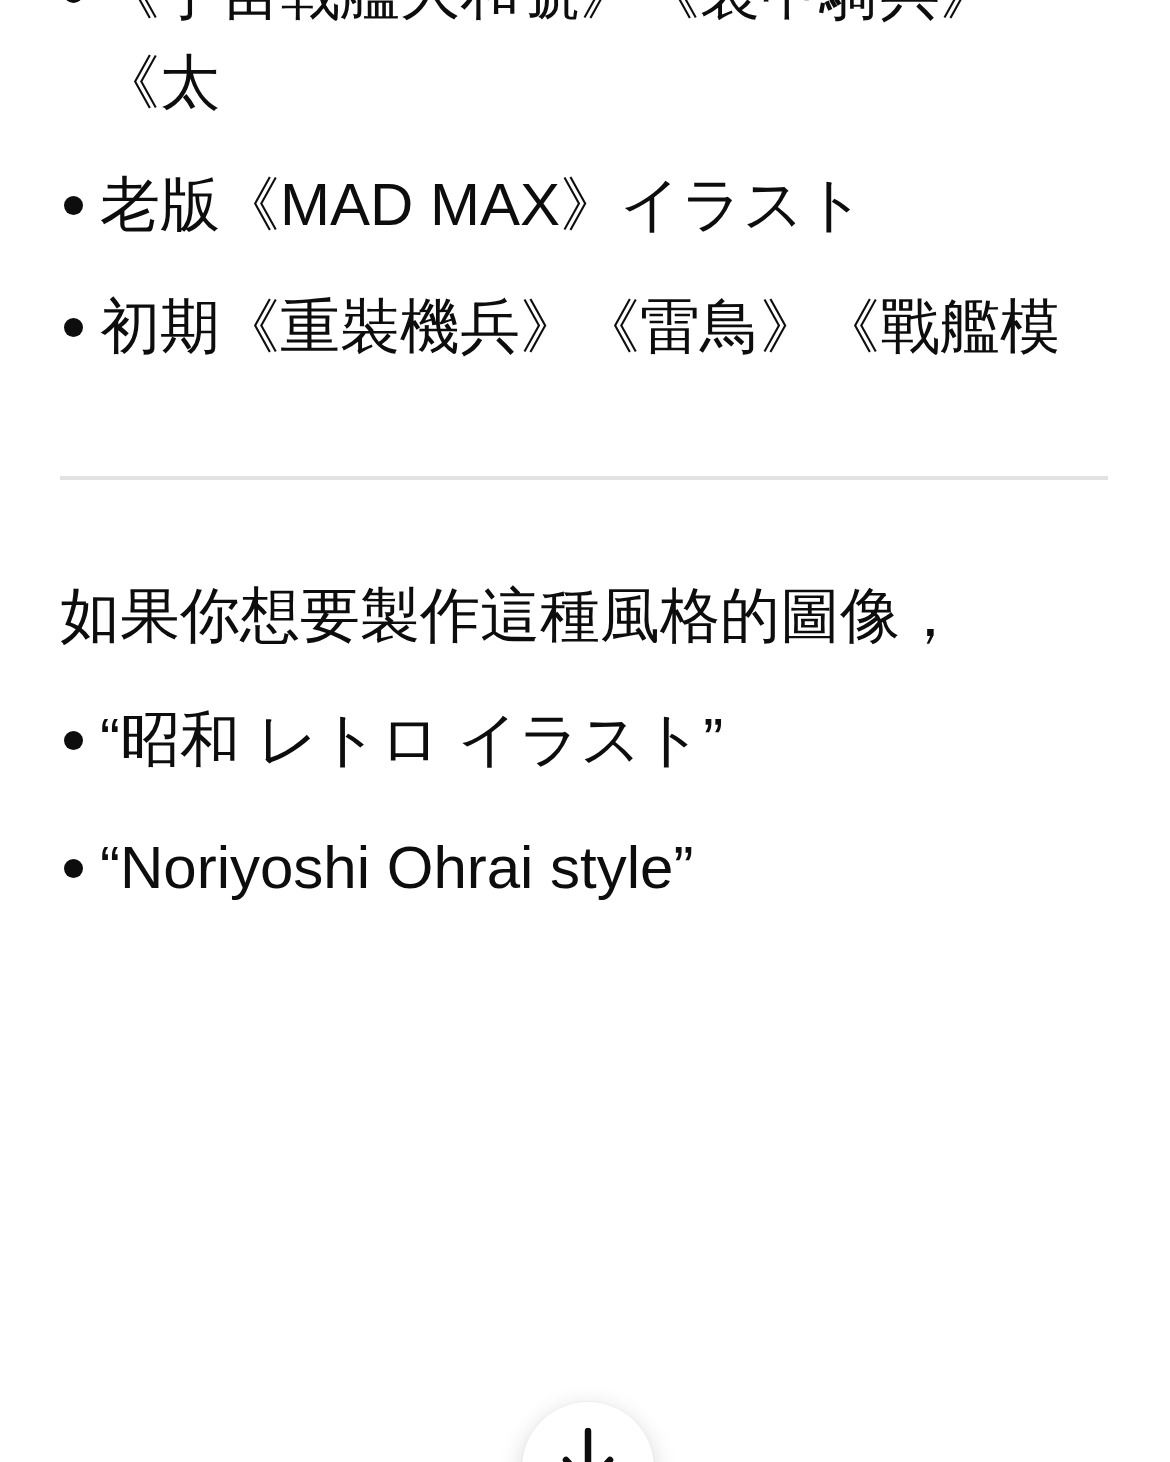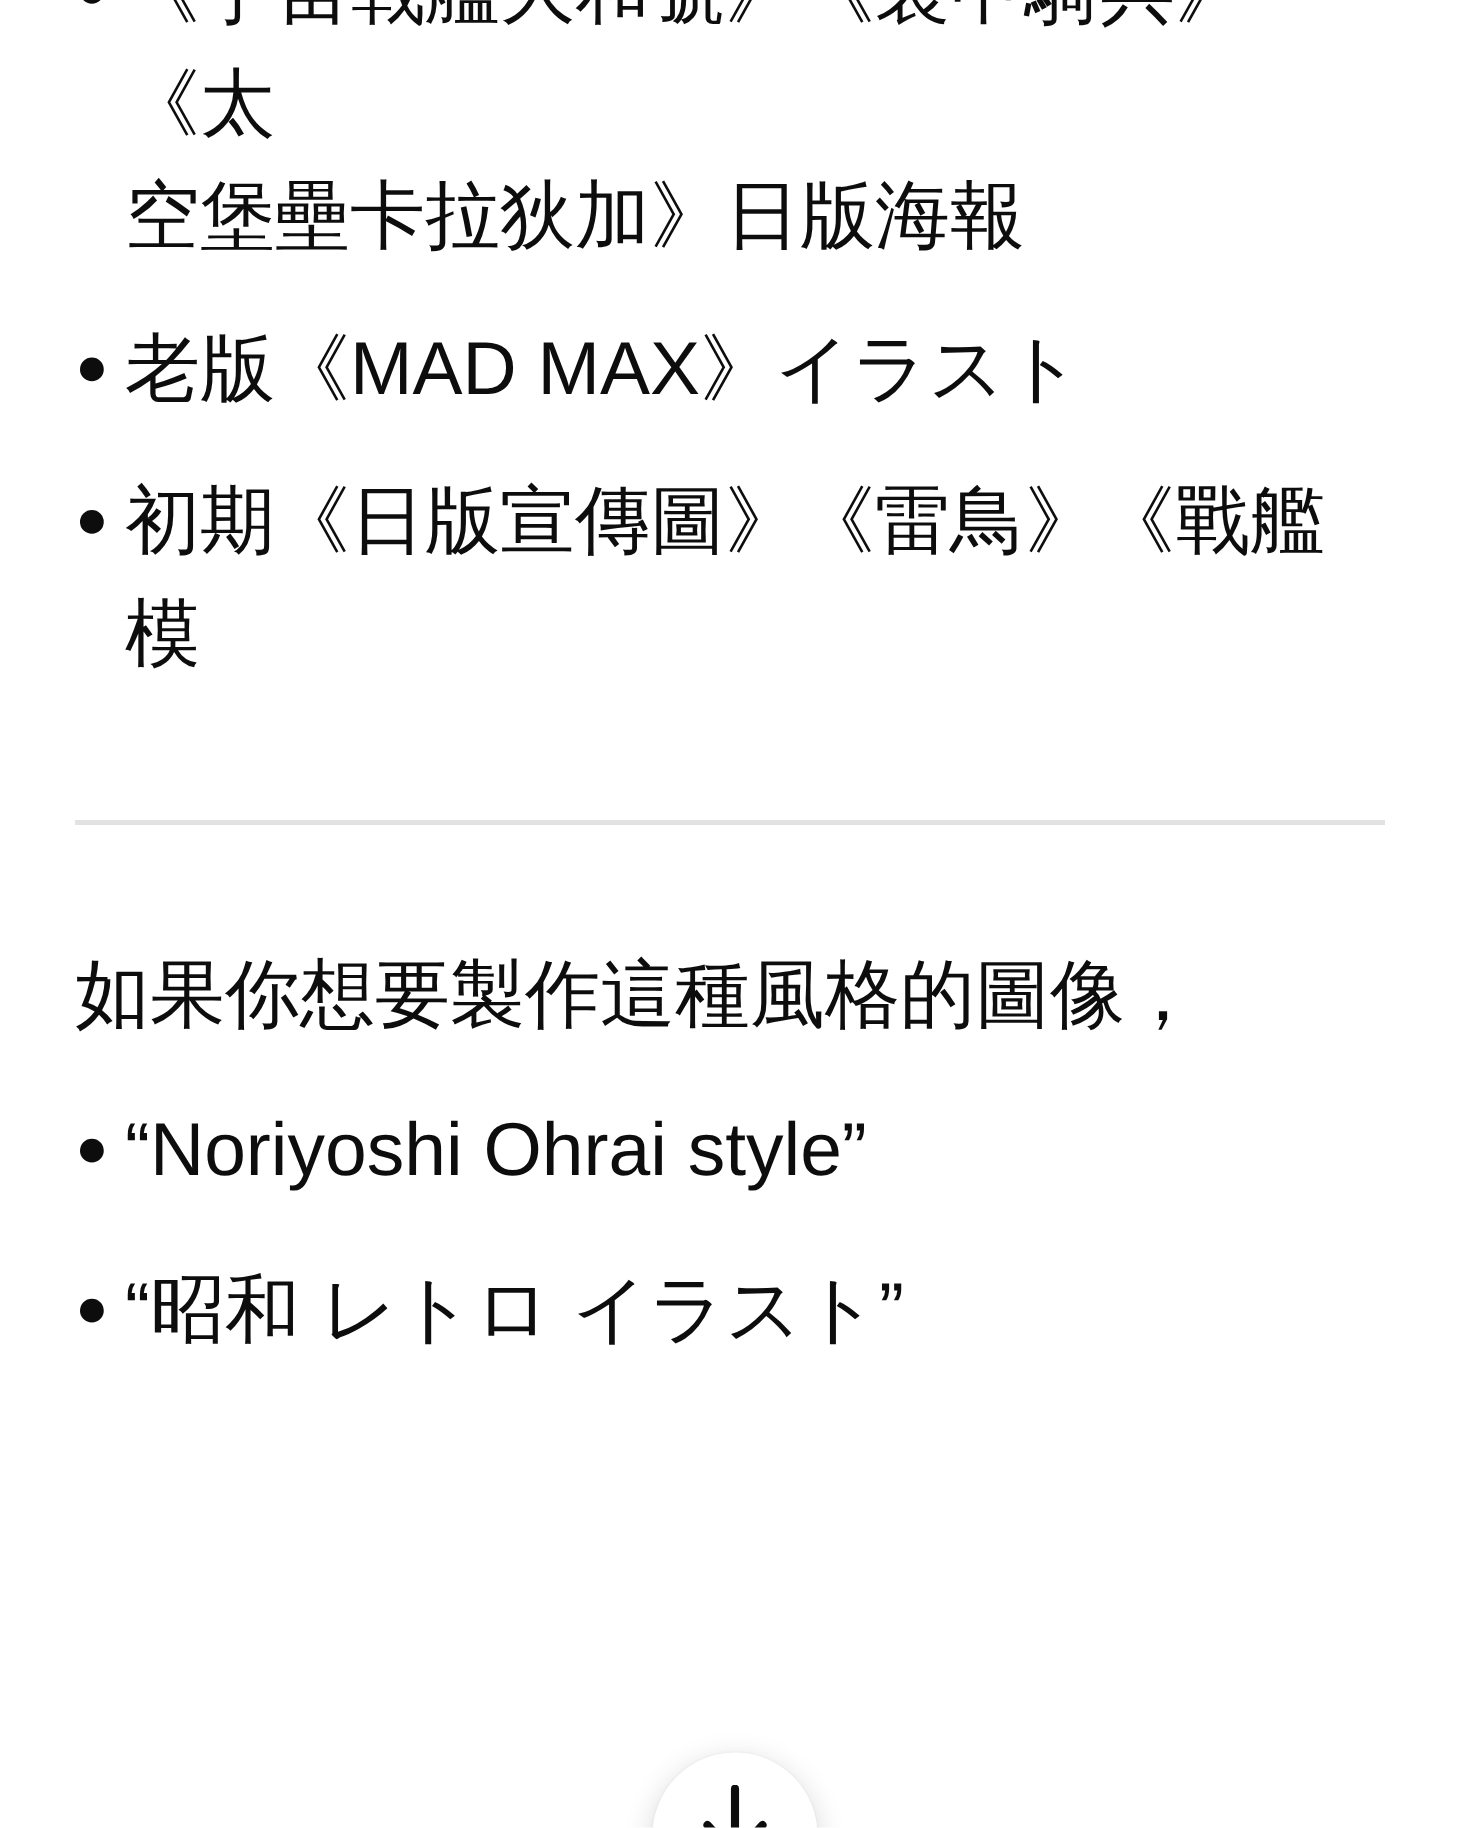--- a/index.html
+++ b/index.html
@@ -79,42 +79,41 @@
 </style>
 </head>
 <body>
 
 <div class="viewport">
   <div class="content">
 
     <ul class="msg-list poster-list">
       <li>
         <span class="line">《宇宙戰艦大和號》《裝甲騎兵》《太</span>
-        <span class="line">空堡壘卡拉狄加》日版海報</span>
       </li>
       <li>
         <span class="line">老版《MAD MAX》イラスト</span>
       </li>
       <li>
-        <span class="line">初期《日版宣傳圖》《雷鳥》《戰艦模</span>
+        <span class="line">初期《重裝機兵》《雷鳥》《戰艦模</span>
       </li>
     </ul>
 
     <hr class="rule">
 
     <p class="para">
       <span class="line">如果你想要製作這種風格的圖像，</span>
     </p>
 
     <ul class="msg-list keyword-list">
       <li>
-        <span class="line">“Noriyoshi Ohrai style”</span>
+        <span class="line">“昭和 レトロ イラスト”</span>
       </li>
       <li>
-        <span class="line">“昭和 レトロ イラスト”</span>
+        <span class="line">“Noriyoshi Ohrai style”</span>
       </li>
     </ul>
 
   </div>
 
   <button class="scroll-btn">
     <span>
       <svg width="60" height="80" viewBox="0 0 60 80" fill="none">
         <path d="M30 3 L30 56 M8 32 L30 56 M52 32 L30 56" stroke="#0d0d0d" stroke-width="6.5" stroke-linecap="round" stroke-linejoin="round"></path>
       </svg>

